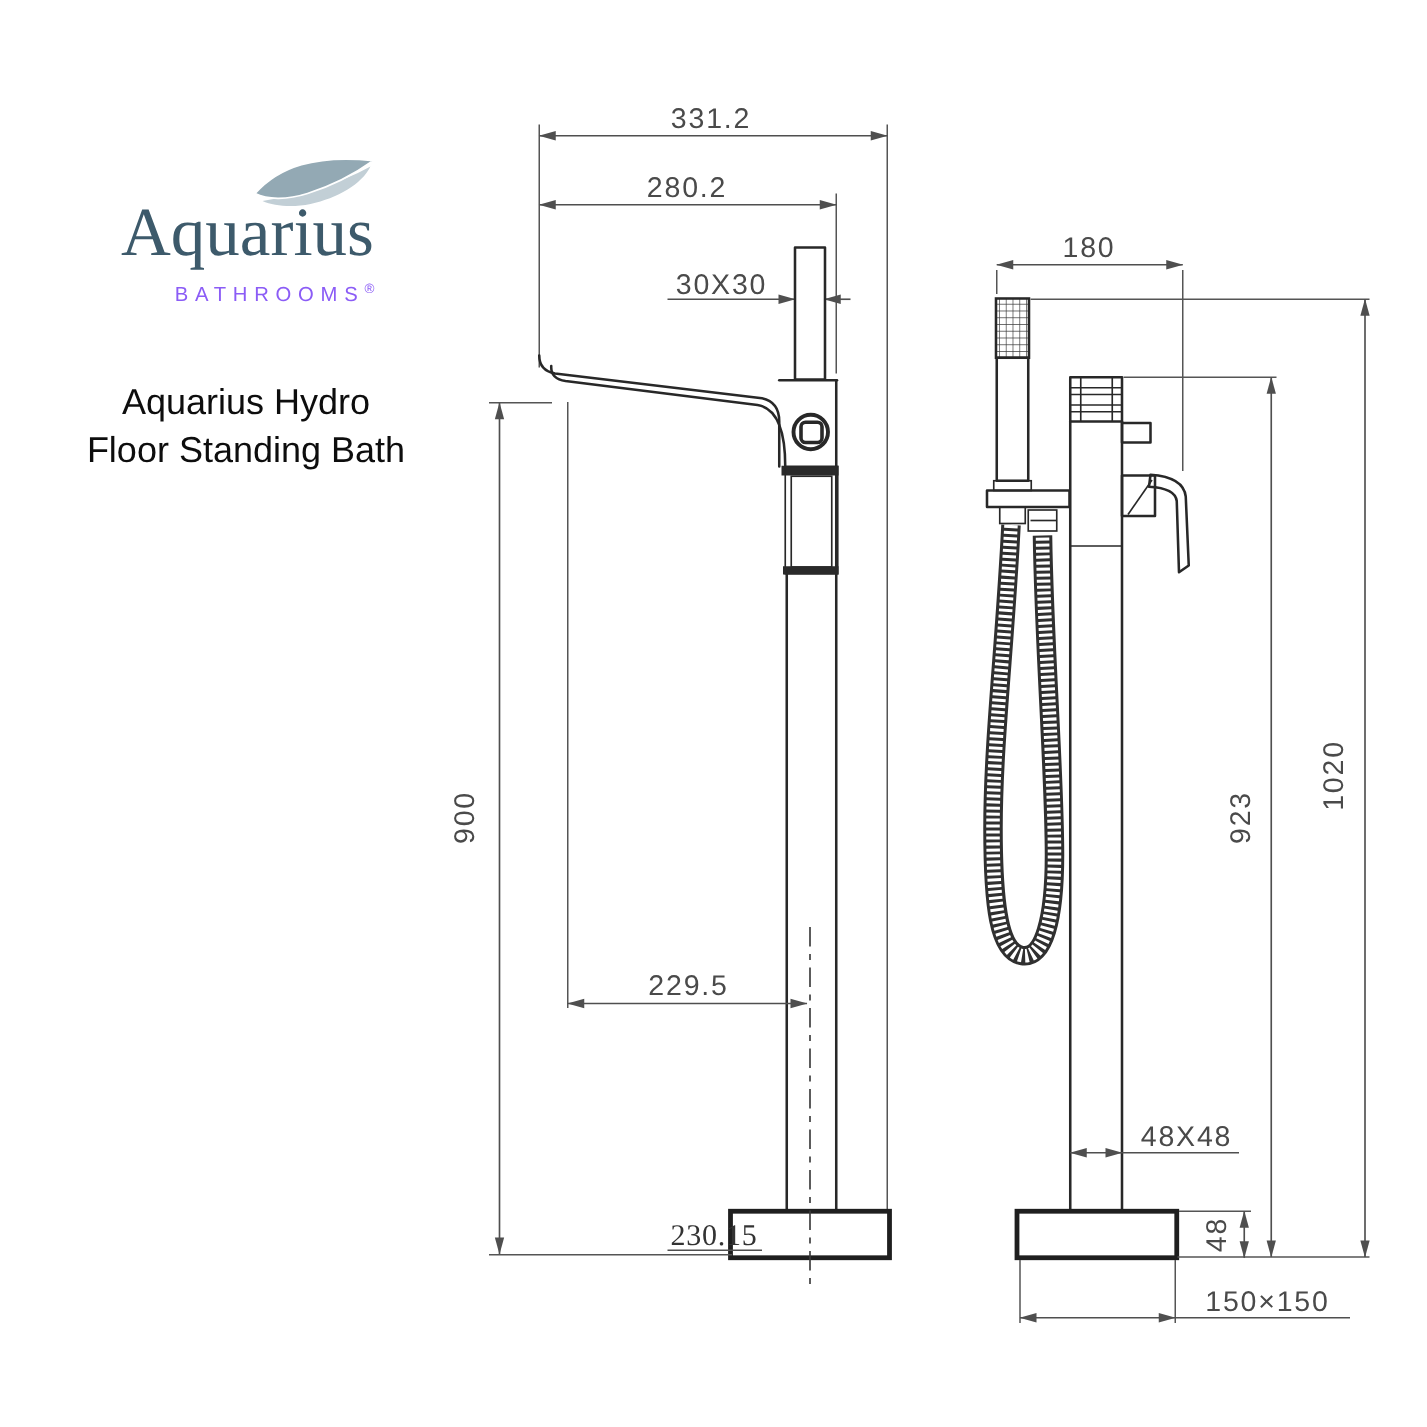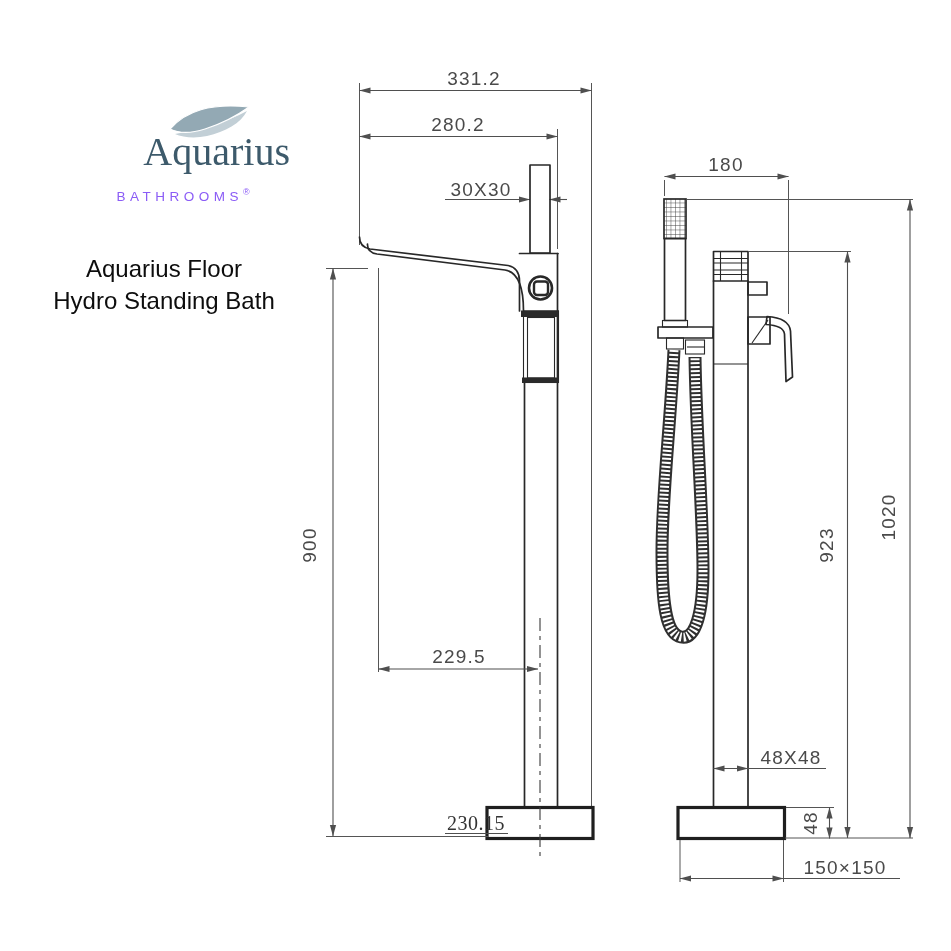--- a/index.html
+++ b/index.html
@@ -1,21 +1,21 @@
 <!DOCTYPE html>
 <html><head>
 <meta charset="utf-8">
 <style>
   html,body{margin:0;padding:0;background:#fff;}
   .canvas{position:relative;width:951px;height:951px;background:#ffffff;overflow:hidden;
           font-family:"Liberation Sans",sans-serif;}
   .logo{position:absolute;left:40px;top:95px;width:250px;text-align:center;}
   .logo-wave{position:absolute;left:128px;top:8px;width:84px;height:38px;}
   .brand{position:absolute;left:0;top:33px;width:250px;font-family:"Liberation Serif",serif;
-         font-size:40px;color:#3d5a6b;letter-spacing:0px;text-align:right;}
+         font-size:46px;color:#3d5a6b;letter-spacing:0px;text-align:center;}
   .brand-sub{position:absolute;left:16px;top:92px;width:254px;font-size:13.5px;color:#8b5cf6;
          letter-spacing:4.5px;text-align:center;}
   .brand-sub sup{font-size:9px;letter-spacing:0;}
   .title-block{position:absolute;left:13px;top:253px;width:302px;text-align:center;
          font-size:24px;line-height:31.5px;color:#0d0d0d;}
   svg.drawing{position:absolute;left:0;top:0;}
   .obj{stroke:#282828;stroke-width:1.7;fill:none;stroke-linecap:round;stroke-linejoin:round;}
   .objthin{stroke:#282828;stroke-width:1.1;fill:none;}
   .objthick{stroke:#1f1f1f;stroke-width:3.2;fill:none;}
   .band{fill:#2a2a2a;stroke:none;}
@@ -33,22 +33,22 @@
   <div class="logo">
     <svg class="logo-wave" viewBox="0 0 84 38">
       <path d="M 7,31 C 31,27 57,20 79,8 C 73,20 57,29 39,33 C 27,35.5 15,34.5 7,31 Z" fill="#c2cfd6"></path>
       <path d="M 2,26 C 18,8 42,0 81,4 C 67,14 53,21 37,26 C 23,30.5 10,30 2,26 Z" fill="#93a9b4" stroke="#ffffff" stroke-width="1.2"></path>
     </svg>
     <div class="brand">Aquarius</div>
     <div class="brand-sub"><span>BATHROOMS</span><sup>®</sup></div>
   </div>
 
   <div class="title-block">
-    <div>Aquarius Floor</div>
-    <div>Hydro Standing Bath</div>
+    <div>Aquarius Hydro</div>
+    <div>Floor Standing Bath</div>
   </div>
 
   <svg class="drawing" width="951" height="951" viewBox="0 0 951 951">
     <defs>
       <marker id="arr" markerWidth="13" markerHeight="9" refX="11.5" refY="4" orient="auto-start-reverse" markerUnits="userSpaceOnUse">
         <path d="M0.5,0.9 L11.8,4 L0.5,7.1 Z" fill="#4f4f4f"></path>
       </marker>
       <pattern id="mesh" width="4.5" height="4.5" patternUnits="userSpaceOnUse">
         <path d="M0 0 H4.5 M0 0 V4.5" stroke="#3c3c3c" stroke-width="0.9"></path>
       </pattern>

